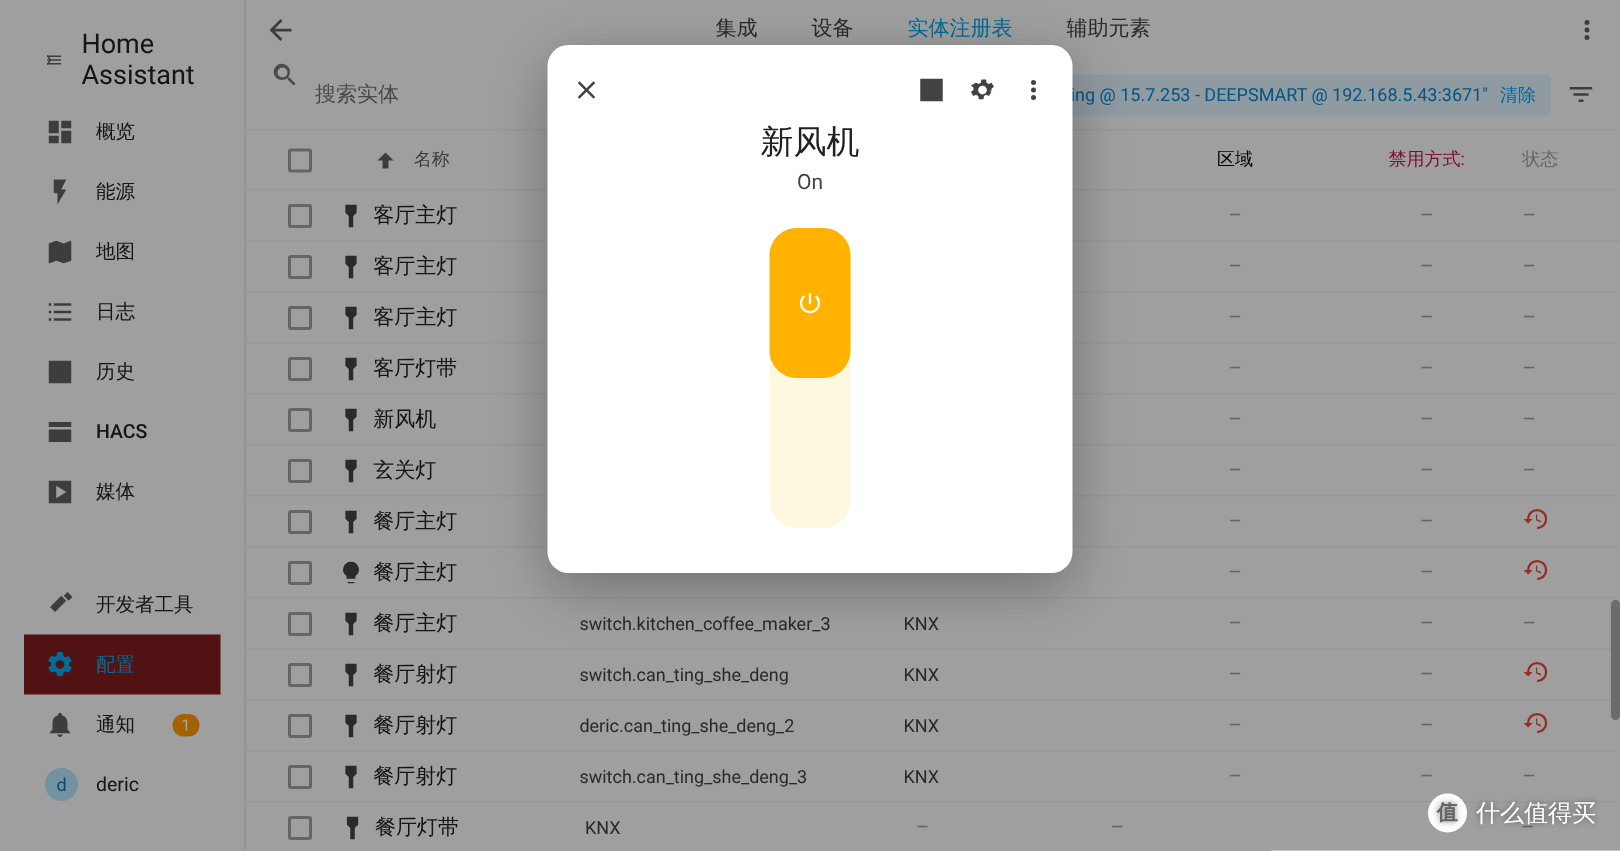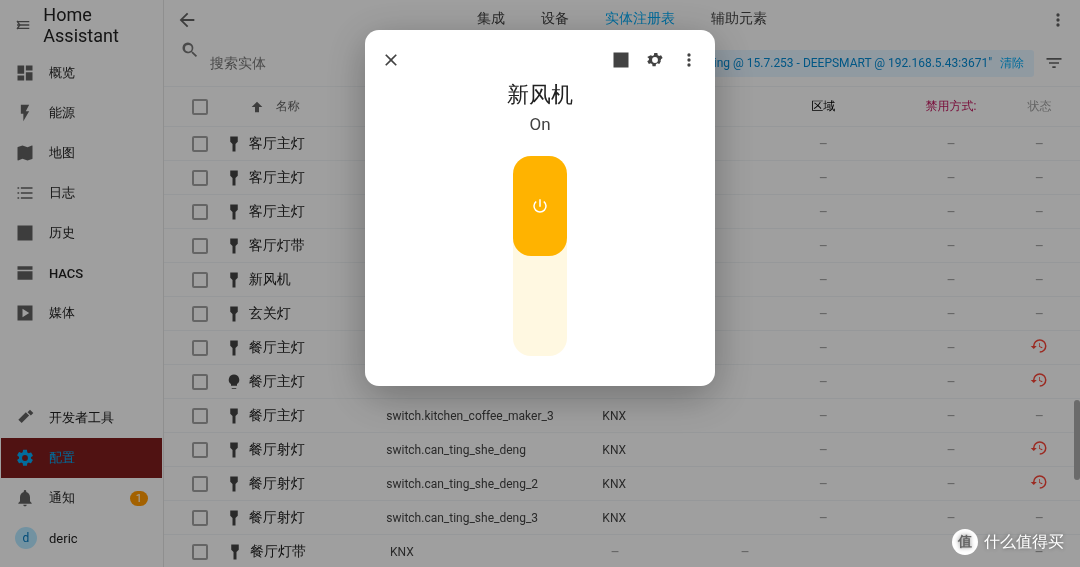--- a/index.html
+++ b/index.html
@@ -1,18 +1,18 @@
 <!DOCTYPE html>
 <html><head>
 <meta charset="utf-8">
 <style>
 * { margin:0; padding:0; box-sizing:border-box; font-family:"Roboto","Helvetica Neue",Arial,sans-serif; }
 html,body{width:1080px;height:567px;overflow:hidden;background:#fafafa;color:#212121;font-size:14px;}
 .app{display:flex;width:100%;height:100%}
-.sidebar{width:164px;background:#fafafa;border-right:1px solid #e0e0e0;display:flex;flex-direction:column;padding:1px;flex-shrink:0}
+.sidebar{width:164px;background:#fafafa;border-right:1px solid #e0e0e0;display:flex;flex-direction:column;padding:16px;flex-shrink:0}
 .sb-header{display:flex;align-items:center;height:48px;padding:0 14px;font-size:18px;font-weight:400;color:#212121}
 .sb-header .menu-ico{margin-right:12px;width:20px;height:20px;fill:#616161}
 .sb-list{flex:1;overflow:auto;padding-top:4px}
 .sb-item{display:flex;align-items:center;height:40px;padding:0 14px;font-size:13px;color:#212121;cursor:pointer}
 .sb-item .ico{width:20px;height:20px;margin-right:14px;fill:#616161}
 .sb-item.active{background:#7f1d1d;color:#03a9f4;font-weight:500}
 .sb-item.active .ico{fill:#03a9f4}
 .sb-bottom{border-top:0; padding-bottom:8px}
 .badge{background:#ff9800;color:#fff;border-radius:10px;font-size:11px;padding:1px 6px;margin-left:auto}
 .avatar{width:22px;height:22px;border-radius:50%;background:#b3e5fc;color:#0277bd;display:flex;align-items:center;justify-content:center;font-size:12px;margin-right:12px}
@@ -33,34 +33,34 @@
 .table{flex:1;overflow:auto}
 .thead,.trow{display:flex;align-items:center;height:34px;border-top:1px solid #eceff1;padding:0 16px}
 .thead{height:40px;font-size:12px;color:#616161}
 .col-chk{width:40px;display:flex;justify-content:center}
 .col-ico{width:30px;display:flex;justify-content:center}
 .col-name{width:140px;display:flex;align-items:center;gap:11px}
 .col-eid{width:220px;font-size:12px;color:#424242}
 .col-int{width:160px;font-size:12px;color:#424242}
 .col-area{width:130px;text-align:center;color:#000000}
 .col-dis{width:130px;text-align:center;color:#be185d}
-.col-stat{width:50px;text-align:center;color:#9e9e9e;margin-left:auto}
+.col-stat{width:50px;color:#9e9e9e;margin-left:auto}
 .sort-ico{width:16px;height:16px;fill:#616161}
 .chk{width:16px;height:16px;border:2px solid #9e9e9e;border-radius:2px}
 .ent-ico{width:18px;height:18px;fill:#424242}
 .dash{color:#9e9e9e}
 .restore-ico{width:18px;height:18px;fill:#f44336}
 .overlay{position:absolute;inset:0;background:rgba(0,0,0,.32);display:flex;align-items:flex-start;justify-content:center;padding-top:30px}
 .dialog{width:350px;background:#fff;border-radius:14px;box-shadow:0 10px 40px rgba(0,0,0,.3);padding:12px 16px 30px;position:relative}
 .dlg-top{display:flex;align-items:center;height:36px}
 .dlg-top .close-ico,.dlg-top .act-ico{width:20px;height:20px;fill:#424242;cursor:pointer}
 .dlg-top .sp{flex:1}
 .dlg-top .act-ico{margin-left:14px}
 .dlg-title{text-align:center;font-size:22px;color:#212121;margin-top:2px}
-.dlg-state{text-align:center;font-size:17px;color:#424242;margin-top:4px}
+.dlg-state{text-align:center;font-size:14px;color:#424242;margin-top:4px}
 .toggle-wrap{display:flex;justify-content:center;margin-top:22px}
 .toggle{width:54px;height:200px;border-radius:18px;background:#fff8e1;position:relative}
 .toggle-handle{position:absolute;top:0;left:0;right:0;height:100px;border-radius:18px;background:#ffb300;display:flex;align-items:center;justify-content:center}
 .power-ico{width:18px;height:18px;fill:#fff}
 .wm{position:absolute;right:16px;bottom:12px;display:flex;align-items:center;gap:6px;color:#fff;font-size:16px;font-weight:500;text-shadow:0 0 4px rgba(0,0,0,.5)}
 .wm-badge{width:26px;height:26px;border-radius:50%;background:#fff;display:flex;align-items:center;justify-content:center;color:#666;font-size:14px;font-weight:700}
 .dim{filter:brightness(.94)}
 .scroll-ind{position:absolute;right:0;top:400px;width:6px;height:80px;background:#9e9e9e;border-radius:3px}
 </style>
 </head>
@@ -364,21 +364,21 @@
           <div class="trow">
             <div class="col-chk">
               <div class="chk"></div>
             </div>
             <div class="col-ico">
               <svg class="ent-ico" viewBox="0 0 24 24">
                 <path d="M7 2h10v7l-3 3v10h-4V12L7 9z"></path>
               </svg>
             </div>
             <div class="col-name">餐厅射灯</div>
-            <div class="col-eid">switch.can_ting_she_deng_2</div>
+            <div class="col-eid">deric.can_ting_she_deng_2</div>
             <div class="col-int">KNX</div>
             <div class="col-area dash">–</div>
             <div class="col-dis dash">–</div>
             <div class="col-stat"><svg class="restore-ico" viewBox="0 0 24 24">
                 <path d="M13 3a9 9 0 00-9 9H1l4 4 4-4H6a7 7 0 117 7v2a9 9 0 000-18zm-1 5v5l4 2 .75-1.23L13 12.25V8z"></path>
               </svg></div>
           </div>
           <div class="trow">
             <div class="col-chk">
               <div class="chk"></div>

